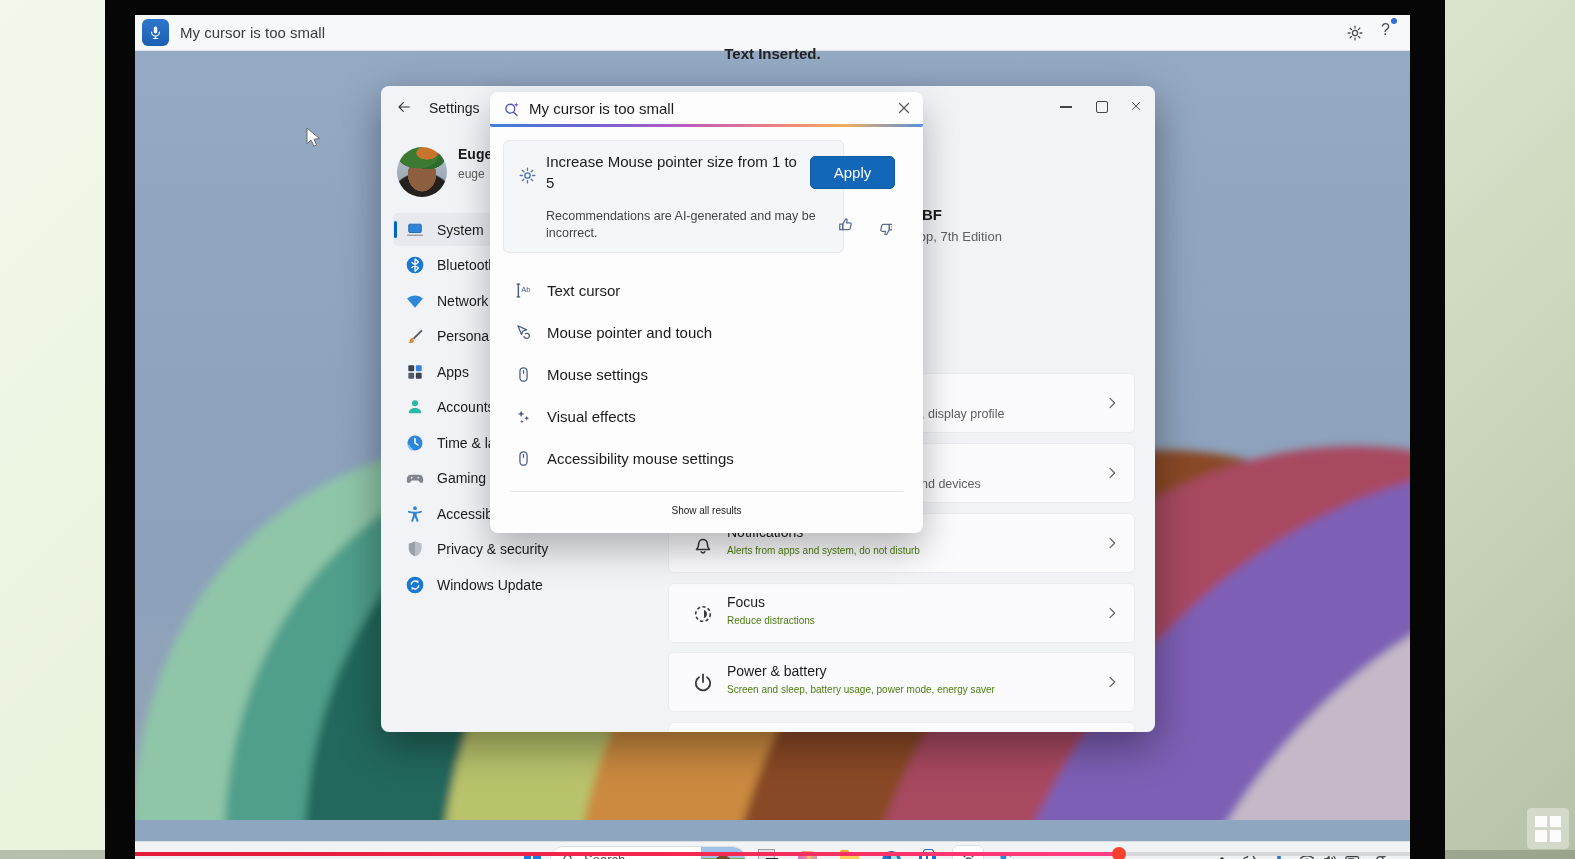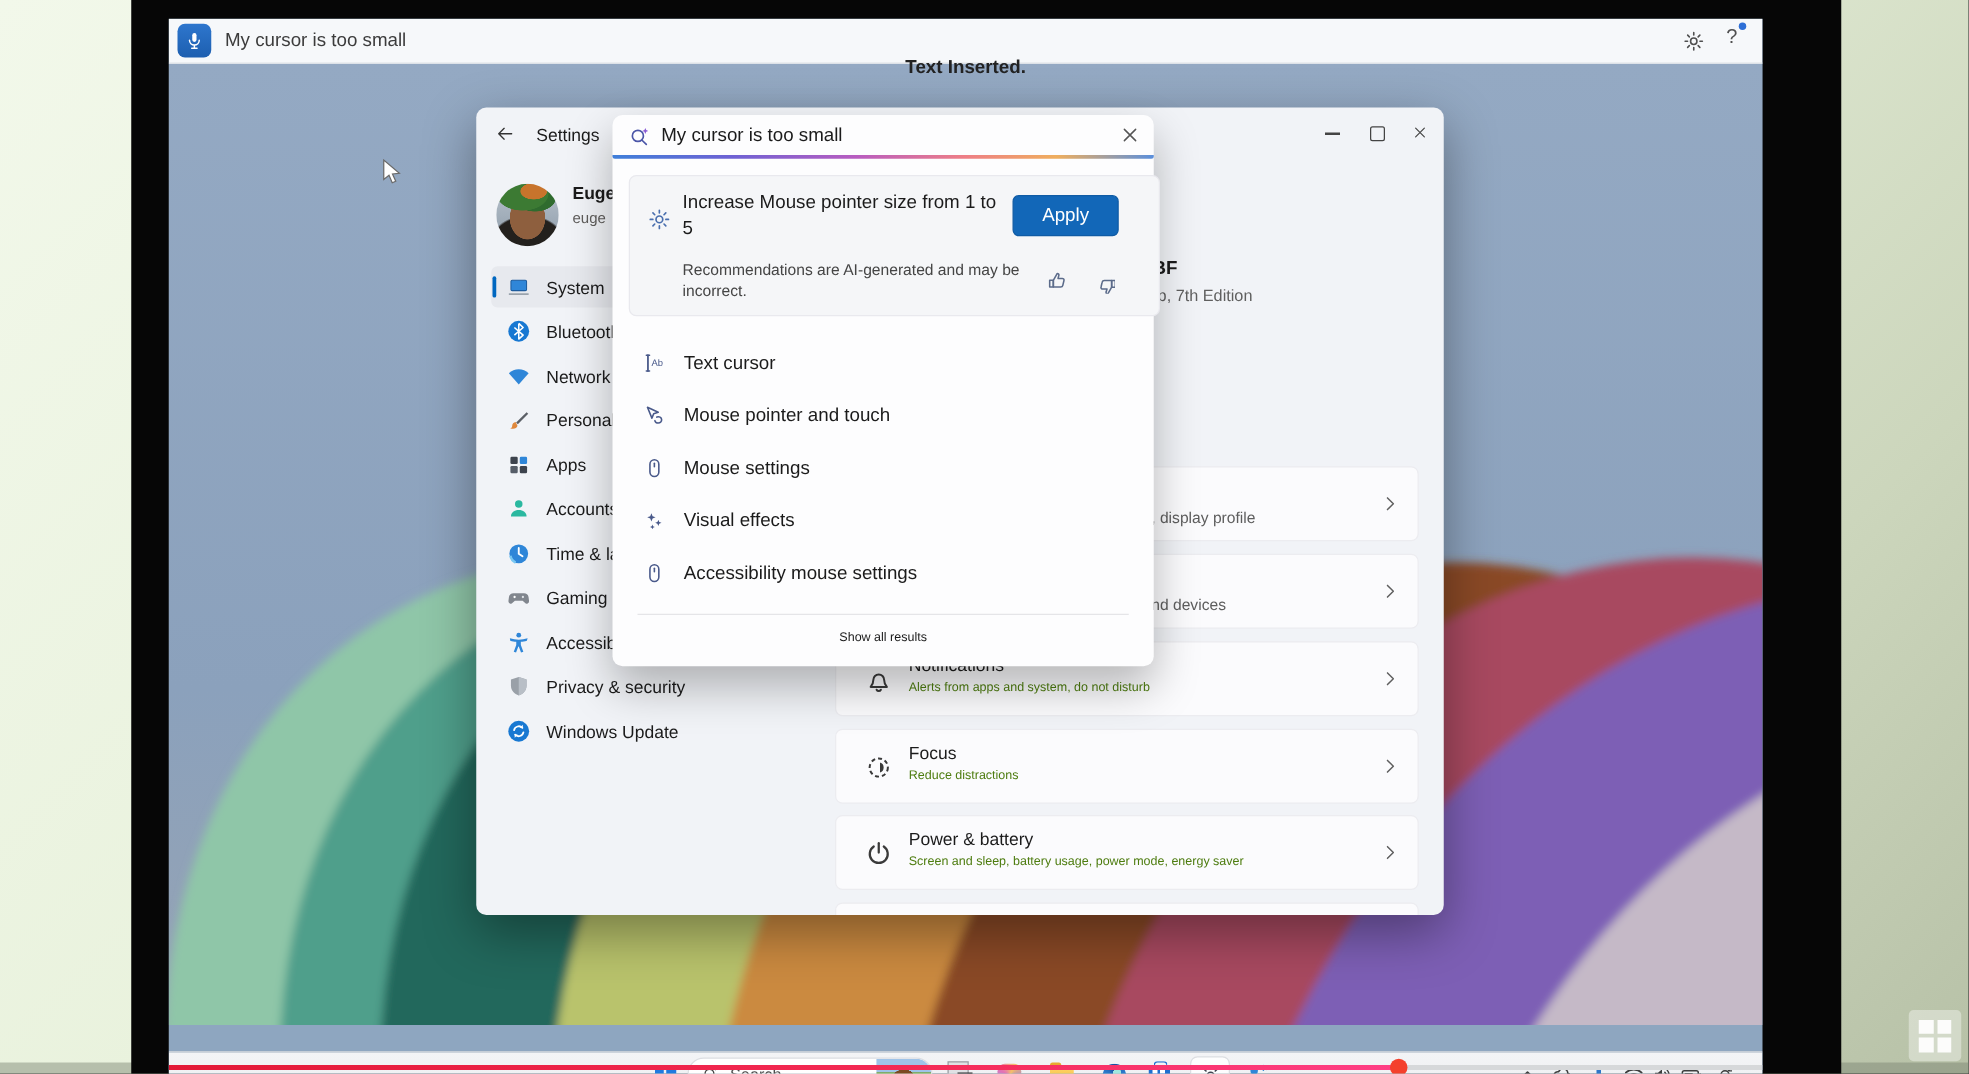--- a/index.html
+++ b/index.html
@@ -7,21 +7,21 @@
          font-family:"Liberation Sans",sans-serif;-webkit-font-smoothing:antialiased;}
   .abs{position:absolute;}
   
   .outer-bg{inset:0;background:linear-gradient(135deg,#f2f8ea 0%,#e9f2dd 40%,#ccd6bc 78%,#b7c1a7 100%);}
   .desk-strip{left:0;right:0;bottom:0;height:9px;background:rgba(120,128,110,.45);}
   .watermark{right:6px;bottom:10px;width:42px;height:41px;border-radius:4px;
              background:rgba(255,255,255,.38);display:flex;align-items:center;justify-content:center;}
   .watermark .panes{width:26px;height:26px;display:grid;grid-template-columns:1fr 1fr;gap:3px;}
   .watermark .panes i{background:rgba(255,255,255,.92);display:block;}
   
-  .monitor{left:105px;top:0;width:1340px;height:859px;background:#060606;padding-left:28px;}
+  .monitor{left:105px;top:0;width:1340px;height:859px;background:#060606;}
   .screen{left:30px;top:15px;width:1275px;height:844px;background:#8ea6c0;overflow:hidden;}
   
   .appbar{left:0;top:0;width:1275px;height:35px;background:#f6f8fa;border-bottom:1px solid #dde1e6;z-index:50;}
   .micbtn{left:7px;top:4px;width:27px;height:27px;border-radius:6px;
           background:linear-gradient(180deg,#2e76cd,#1d5fb0);display:flex;align-items:center;justify-content:center;}
   .transcript{left:45px;top:0;height:35px;line-height:35px;font-size:15px;color:#3c3c3c;}
   .statusmsg{left:0;width:1275px;top:0;height:35px;line-height:35px;text-align:center;
              font-size:15px;font-weight:700;color:#222;margin-top:21px;}
   .bar-ic{top:9px;width:18px;height:18px;color:#4f4f4f;}
   .helpq{top:6px;font-size:16px;color:#4f4f4f;font-weight:400;}
@@ -58,21 +58,21 @@
   .card-frag{font-size:12.5px;color:#5e5e5e;white-space:nowrap;}
   .chev{right:14px;top:21px;width:16px;height:16px;color:#5f5f5f;}
   
   .flyout{left:355px;top:42px;width:433px;height:441px;background:#fdfdfe;border-radius:8px;
           box-shadow:0 16px 36px rgba(0,0,0,.28);z-index:20;}
   .q-ic{left:12px;top:8px;width:19px;height:19px;color:#4b56a8;}
   .q-text{left:39px;top:0;height:33px;line-height:33px;font-size:15px;color:#1b1b1b;}
   .q-x{right:10px;top:7px;width:18px;height:18px;color:#555;}
   .q-line{left:0;top:32px;width:433px;height:3px;border-radius:0 0 2px 2px;
           background:linear-gradient(90deg,#3f7fd9,#6e62d4 22%,#b85cc0 45%,#ee7e86 65%,#efae5e 82%,#5a8fdc 100%);}
-  .rec{left:13px;top:48px;width:425px;height:113px;background:#f5f6f8;border:1px solid #e9e9ee;
+  .rec{left:13px;top:48px;width:341px;height:113px;background:#f5f6f8;border:1px solid #e9e9ee;
        border-radius:6px;box-sizing:border-box;}
   .rec-gear{left:14px;top:25px;width:19px;height:19px;color:#4a6fae;}
   .rec-title{left:42px;top:10px;width:258px;font-size:15px;line-height:21px;color:#1b1b1b;}
   .apply{left:306px;top:15px;width:85px;height:33px;border-radius:5px;background:#1267b8;
          color:#fff;font-size:15px;display:flex;align-items:center;justify-content:center;border:1px solid #0f5ba5;box-sizing:border-box;}
   .rec-disc{left:42px;top:67px;width:288px;font-size:12.5px;line-height:17px;color:#454545;}
   .thumb{top:74px;width:20px;height:20px;color:#5b6b8a;}
   .rrow{left:0;width:433px;height:40px;display:flex;align-items:center;}
   .rrow .ric{margin-left:24px;width:19px;height:19px;color:#49598a;flex:0 0 auto;}
   .rrow .rlb{margin-left:14px;font-size:15px;color:#1b1b1b;}

